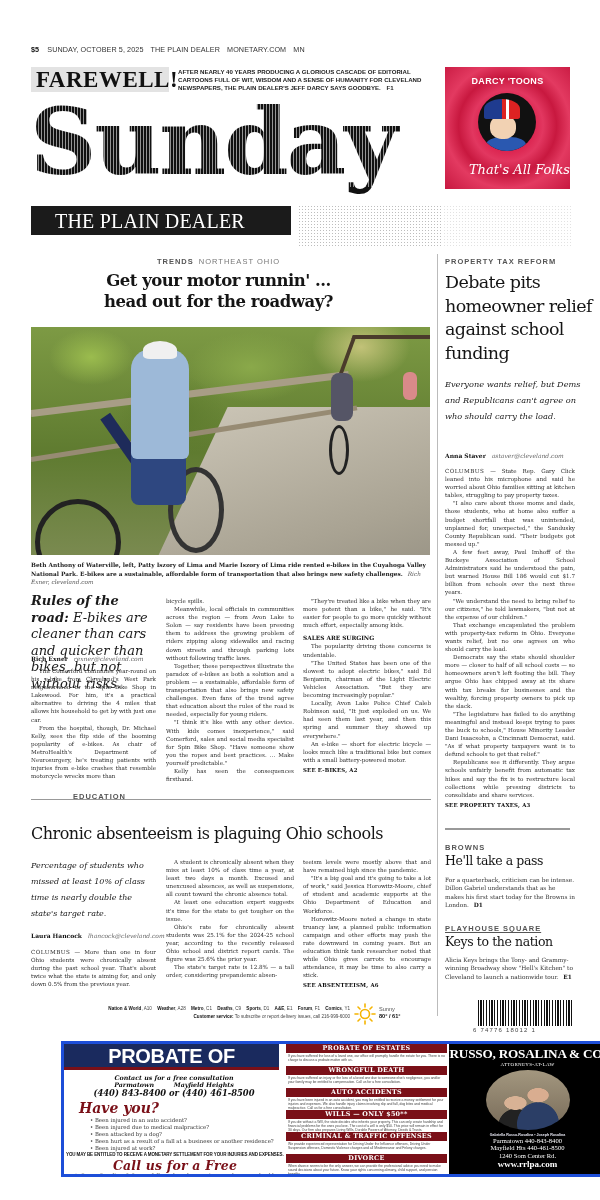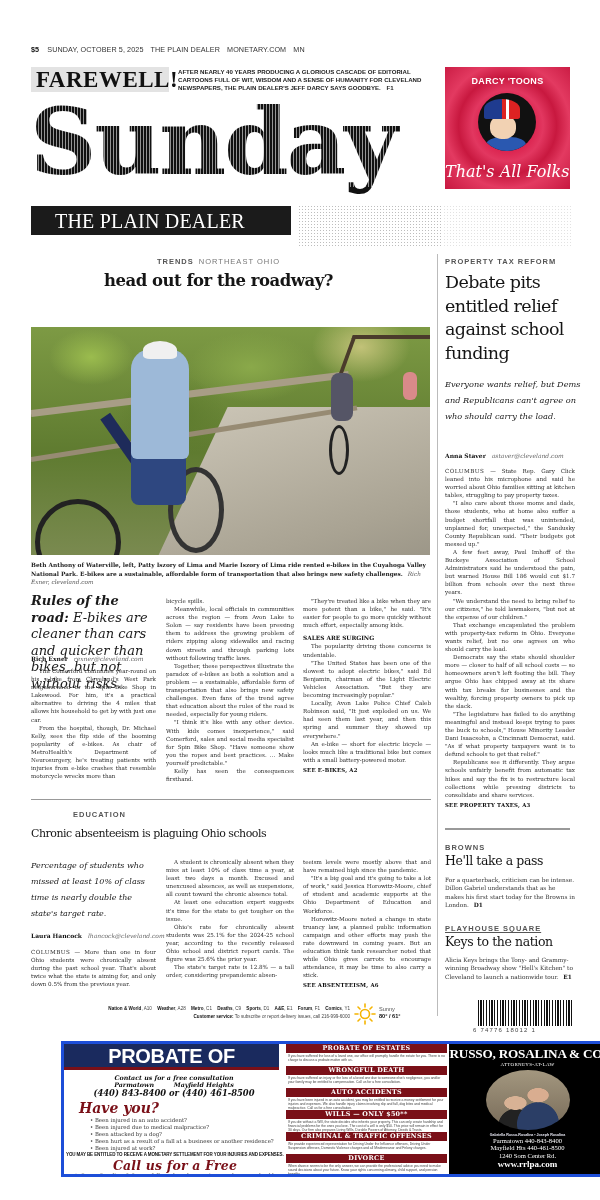--- a/index.html
+++ b/index.html
@@ -18,21 +18,21 @@
   .farewell-desc { left: 178px; top: 68px; width: 262px; font-family: "Liberation Sans", sans-serif; font-size: 6.1px; font-weight: bold; line-height: 8.2px; color: #222; text-transform: uppercase; }
   .farewell-desc .ref { margin-left: 4px; }
 
   
   .darcy { left: 445px; top: 67px; width: 125px; height: 122px; background: radial-gradient(circle at 50% 48%, #f04a6c 0%, #d91e4a 25%, #e23760 40%, #c8183f 55%, #e33a61 70%, #c71840 100%); overflow: hidden; }
   .darcy-title { position: absolute; left: 0; right: 0; top: 9px; text-align: center; font-family: "Liberation Sans", sans-serif; font-weight: bold; font-size: 9px; color: #fff; letter-spacing: 0.3px; }
   .darcy-circle { position: absolute; left: 33px; top: 26px; width: 58px; height: 58px; border-radius: 50%; background: #111; overflow: hidden; }
   .darcy-hat { position: absolute; left: 6px; top: 6px; width: 36px; height: 20px; background: linear-gradient(90deg, #1f3b8f 0 50%, #d22 50% 60%, #fff 60% 70%, #d22 70%); border-radius: 50% 50% 10% 10%; }
   .darcy-face { position: absolute; left: 12px; top: 22px; width: 26px; height: 24px; border-radius: 45%; background: #f2d2b3; }
   .darcy-shirt { position: absolute; left: 8px; top: 44px; width: 40px; height: 20px; background: #2a58b0; border-radius: 40% 40% 0 0; }
-  .darcy-folks { position: absolute; left: 0; right: 0; top: 95px; text-align: left; font-family: "DejaVu Serif", serif; font-style: italic; font-size: 16px; color: #fff; }
+  .darcy-folks { position: absolute; left: 0; right: 0; top: 95px; text-align: right; font-family: "DejaVu Serif", serif; font-style: italic; font-size: 13px; color: #fff; }
 
   
   .sunday { left: 30px; top: 97px; font-family: "DejaVu Serif", serif; font-weight: bold; font-size: 92px; line-height: 90px; letter-spacing: -2px; color: #111; }
   .sunday-stripes { position: absolute; inset: 0; background: repeating-linear-gradient(90deg, transparent 0 2px, rgba(255,255,255,0.55) 2px 3px); pointer-events: none; mix-blend-mode: screen; }
   .pd-bar { left: 31px; top: 206px; width: 260px; height: 29px; background: #1b1b1b; }
   .pd-text { left: 55px; top: 208px; font-family: "Liberation Serif", serif; font-size: 20px; color: #fff; line-height: 26px; letter-spacing: 0.2px; }
   .dots { left: 298px; top: 205px; width: 145px; height: 43px; background-image: radial-gradient(circle, #bdbdbd 0.7px, transparent 0.9px); background-size: 3px 3px; }
   .dots2 { left: 443px; top: 205px; width: 130px; height: 43px; background-image: radial-gradient(circle, #cfcfcf 0.6px, transparent 0.8px); background-size: 3px 3px; opacity: .6; }
 
   
@@ -101,22 +101,22 @@
   .browns-kicker { left: 445px; top: 843px; }
   .browns-head { left: 445px; top: 853px; font-family: "DejaVu Serif", serif; font-size: 12.5px; line-height: 16px; letter-spacing: -0.4px; color: #151515; }
   .browns-body { left: 445px; top: 876px; width: 130px; font-family: "DejaVu Serif", serif; font-size: 5.8px; line-height: 8.3px; color: #333; }
   .browns-body b { margin-left: 3px; color: #111; }
   .play-kicker { left: 445px; top: 924px; text-decoration: underline; }
   .play-head { left: 445px; top: 934px; font-family: "DejaVu Serif", serif; font-size: 12.5px; line-height: 16px; letter-spacing: -0.4px; color: #151515; }
   .play-body { left: 445px; top: 956px; width: 130px; font-family: "DejaVu Serif", serif; font-size: 5.8px; line-height: 8.3px; color: #333; }
   .play-body b { margin-left: 3px; color: #111; }
 
   
-  .edu-kicker { left: 31px; top: 810px; padding-left: 42px; }
-  .edu-head { left: 31px; top: 823px; font-family: "DejaVu Serif", serif; font-size: 11px; line-height: 22px; letter-spacing: -0.5px; color: #151515; }
+  .edu-kicker { left: 31px; top: 792px; padding-left: 42px; }
+  .edu-head { left: 31px; top: 823px; font-family: "DejaVu Serif", serif; font-size: 16px; line-height: 22px; letter-spacing: -0.5px; color: #151515; }
   .edu-dek { left: 31px; top: 858px; width: 125px; font-family: "DejaVu Serif", serif; font-style: italic; font-size: 8px; line-height: 16px; color: #1a1a1a; }
   .edu-byline { left: 31px; top: 932px; }
   .col-edu1 { left: 31px; top: 948px; width: 125px; }
   .col-edu2 { left: 166px; top: 858px; width: 128px; }
   .col-edu3 { left: 303px; top: 858px; width: 128px; }
 
   
   .index { left: 100px; top: 1005px; width: 250px; font-family: "Liberation Sans", sans-serif; font-size: 4.6px; color: #444; text-align: right; line-height: 8px; }
   .index b { color: #111; }
   .index .it { margin-left: 4px; }
@@ -187,20 +187,21 @@
 <div class="abs pd-bar"></div>
 <div class="abs pd-text">THE PLAIN DEALER</div>
 
 <div class="abs vdiv"></div>
 
 <div class="abs kicker trend-kicker">
   <span>TRENDS</span>
   <span class="thin">NORTHEAST OHIO</span>
 </div>
 <div class="abs trend-head">
+  <div>Get your motor runnin' ...</div>
   <div>head out for the roadway?</div>
 </div>
 
 <div class="abs photo" title="Three women riding e-bikes on a trail near a wooden bridge">
   <div class="trees"></div>
   <div class="road"></div>
   <div class="rail"></div>
   <div class="rail2"></div>
   <div class="bridge"></div>
   <div class="wheel1"></div>
@@ -244,21 +245,21 @@
   <p class="sub">SALES ARE SURGING</p>
   <p>The popularity driving those concerns is undeniable.</p>
   <p>"The United States has been one of the slowest to adopt electric bikes," said Ed Benjamin, chairman of the Light Electric Vehicles Association. "But they are becoming increasingly popular."</p>
   <p>Locally, Avon Lake Police Chief Caleb Robinson said, "It just exploded on us. We had seen them last year, and then this spring and summer they showed up everywhere."</p>
   <p>An e-bike — short for electric bicycle — looks much like a traditional bike but comes with a small battery-powered motor.</p>
   <p class="see">SEE E-BIKES, A2</p>
 </div>
 <div class="abs hdiv-ebike"></div>
 
 <div class="abs kicker tax-kicker">PROPERTY TAX REFORM</div>
-<div class="abs tax-head">Debate pits entitled relief against school funding</div>
+<div class="abs tax-head">Debate pits homeowner relief against school funding</div>
 <div class="abs tax-dek">Everyone wants relief, but Dems and Republicans can't agree on who should carry the load.</div>
 <div class="abs byline tax-byline">
   <b>Anna Staver</b>
   <i>astaver@cleveland.com</i>
 </div>
 <div class="abs body-text tax-body">
   <p class="noind"><span class="sc">COLUMBUS</span> <span>— State Rep. Gary Click leaned into his microphone and said he worried about Ohio families sitting at kitchen tables, struggling to pay property taxes.</span></p>
   <p>"I also care about those moms and dads, those students, who at home also suffer a budget shortfall that was unintended, unplanned for, unexpected," the Sandusky County Republican said. "Their budgets got messed up."</p>
   <p>A few feet away, Paul Imhoff of the Buckeye Association of School Administrators said he understood the pain, but warned House Bill 186 would cut $1.7 billion from schools over the next three years.</p>
   <p>"We understand the need to bring relief to our citizens," he told lawmakers, "but not at the expense of our children."</p>

